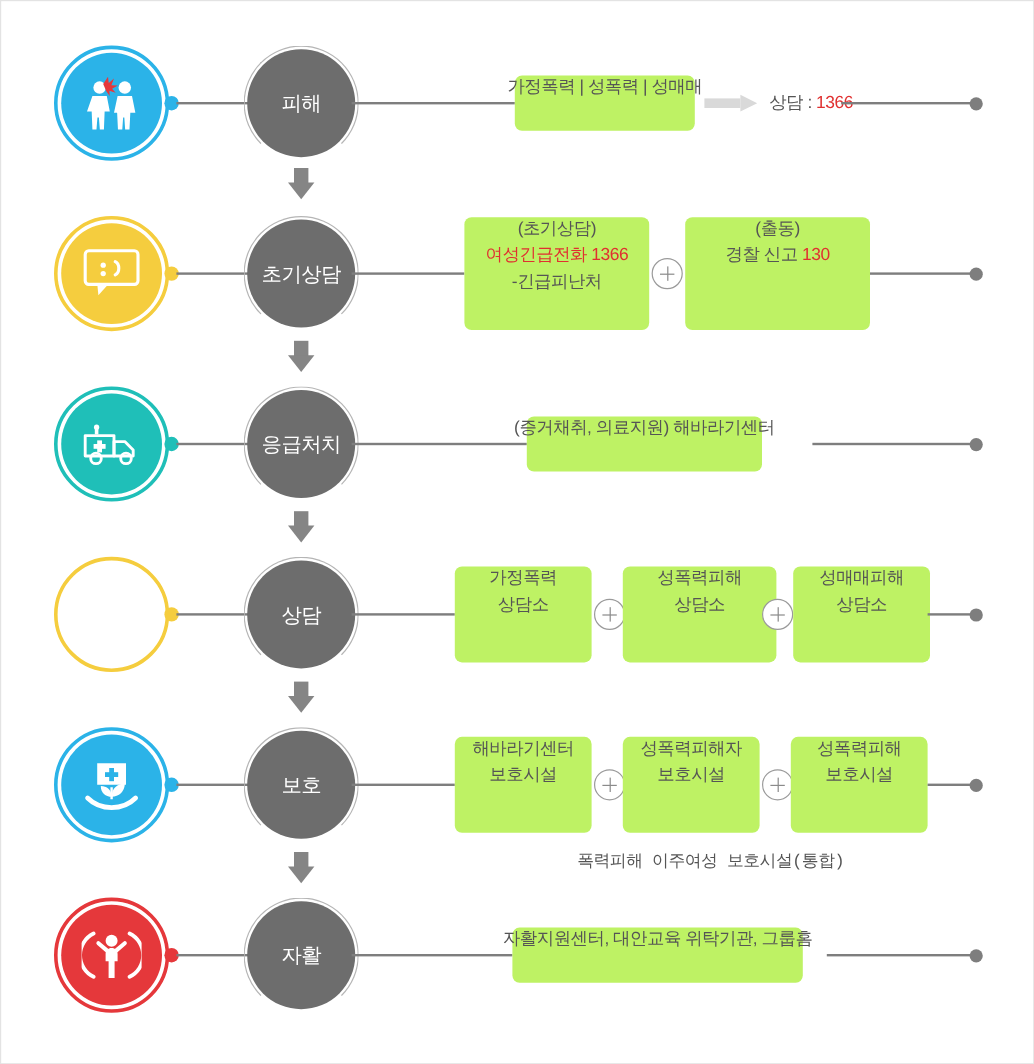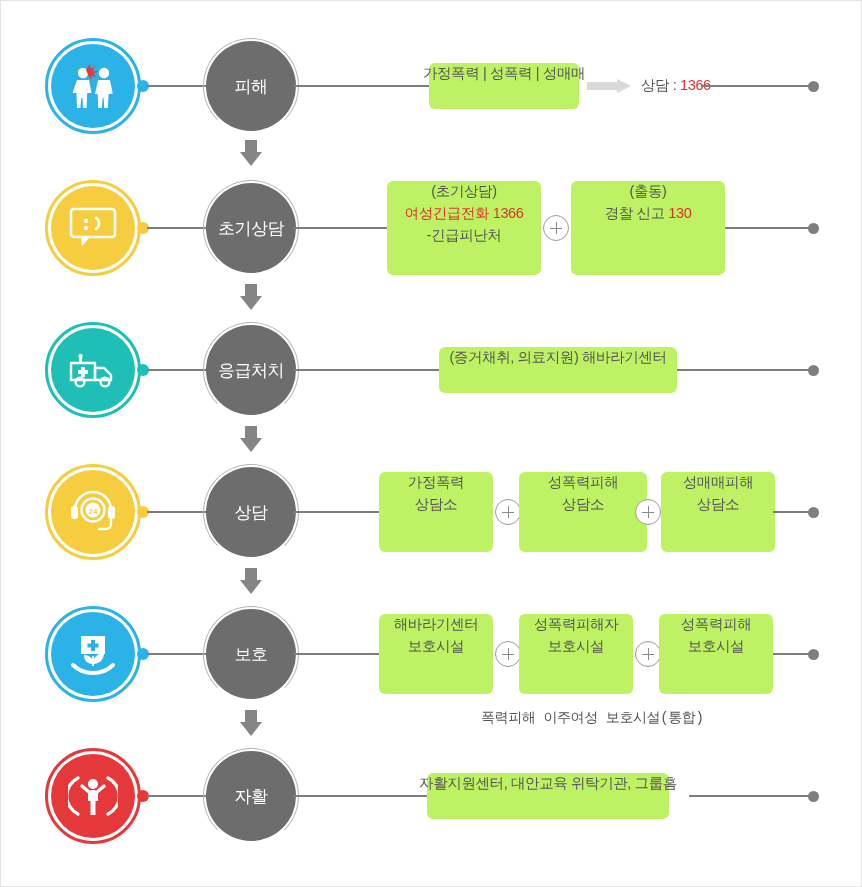--- a/index.html
+++ b/index.html
@@ -317,47 +317,36 @@
 
     <div class="hline" style="left:146px;width:62px;"></div>
 
     <div class="stage">
       <div class="stage-arc"></div>
       <div class="stage-disc">응급처치</div>
     </div>
 
     <div class="hline" style="left:292px;width:146px;"></div>
 
-    <div class="box" style="left:438px;top:-23px;width:238px;height:46px;">
+    <div class="box" style="left:438px;top:-23px;width:196px;height:46px;">
       <span class="ln">(증거채취, 의료지원) 해바라기센터</span>
     </div>
 
     <div class="hline" style="left:676px;width:136px;"></div>
     <div class="end-dot"></div>
   </div>
 
   <div class="darrow" style="top:425px;">
     <div class="d-shaft"></div>
       <div class="d-head"></div>
   </div>
 
   <div class="row" style="top:511px;">
     <div class="icon-wrap" style="color:#f5cd3e;">
       <div class="icon-ring"></div>
-      <div class="icon-disc">
-        <svg width="52" height="48" viewBox="0 0 52 48" aria-hidden="true">
-          <circle cx="26" cy="22" r="11.5" fill="none" stroke="#fff" stroke-width="2.4"></circle>
-          <circle cx="26" cy="22" r="7.5" fill="#fff"></circle>
-          <text x="26" y="25.5" font-size="8" text-anchor="middle" fill="#f5cd3e" font-family="Liberation Sans, sans-serif" font-weight="bold">24</text>
-          <path d="M8 22a18 18 0 0136 0" fill="none" stroke="#fff" stroke-width="2.6"></path>
-          <rect x="4" y="18" width="7" height="13" rx="3.2" fill="#fff"></rect>
-          <rect x="41" y="18" width="7" height="13" rx="3.2" fill="#fff"></rect>
-          <path d="M44 31v5a5 5 0 01-5 5h-7" fill="none" stroke="#fff" stroke-width="2.4" stroke-linecap="round"></path>
-        </svg>
-      </div>
     </div>
     <div class="icon-dot" style="color:#f5cd3e;"></div>
 
     <div class="hline" style="left:146px;width:62px;"></div>
 
     <div class="stage">
       <div class="stage-arc"></div>
       <div class="stage-disc">상담</div>
     </div>
 

